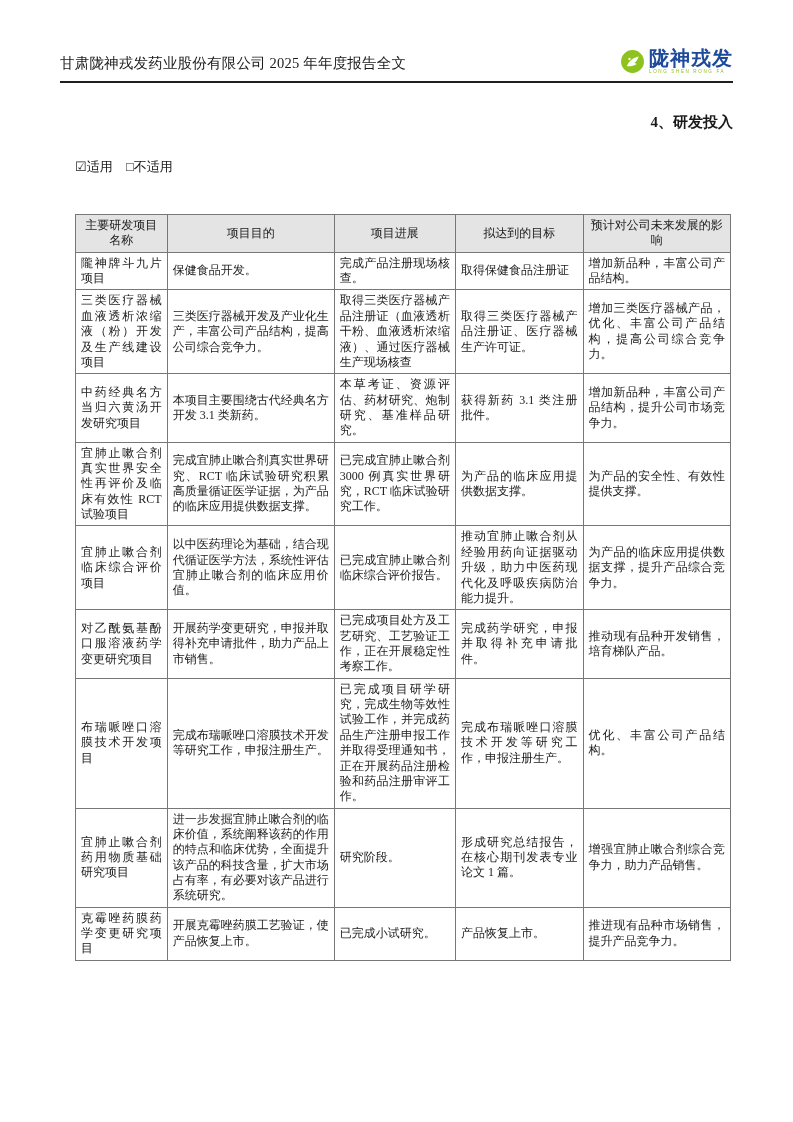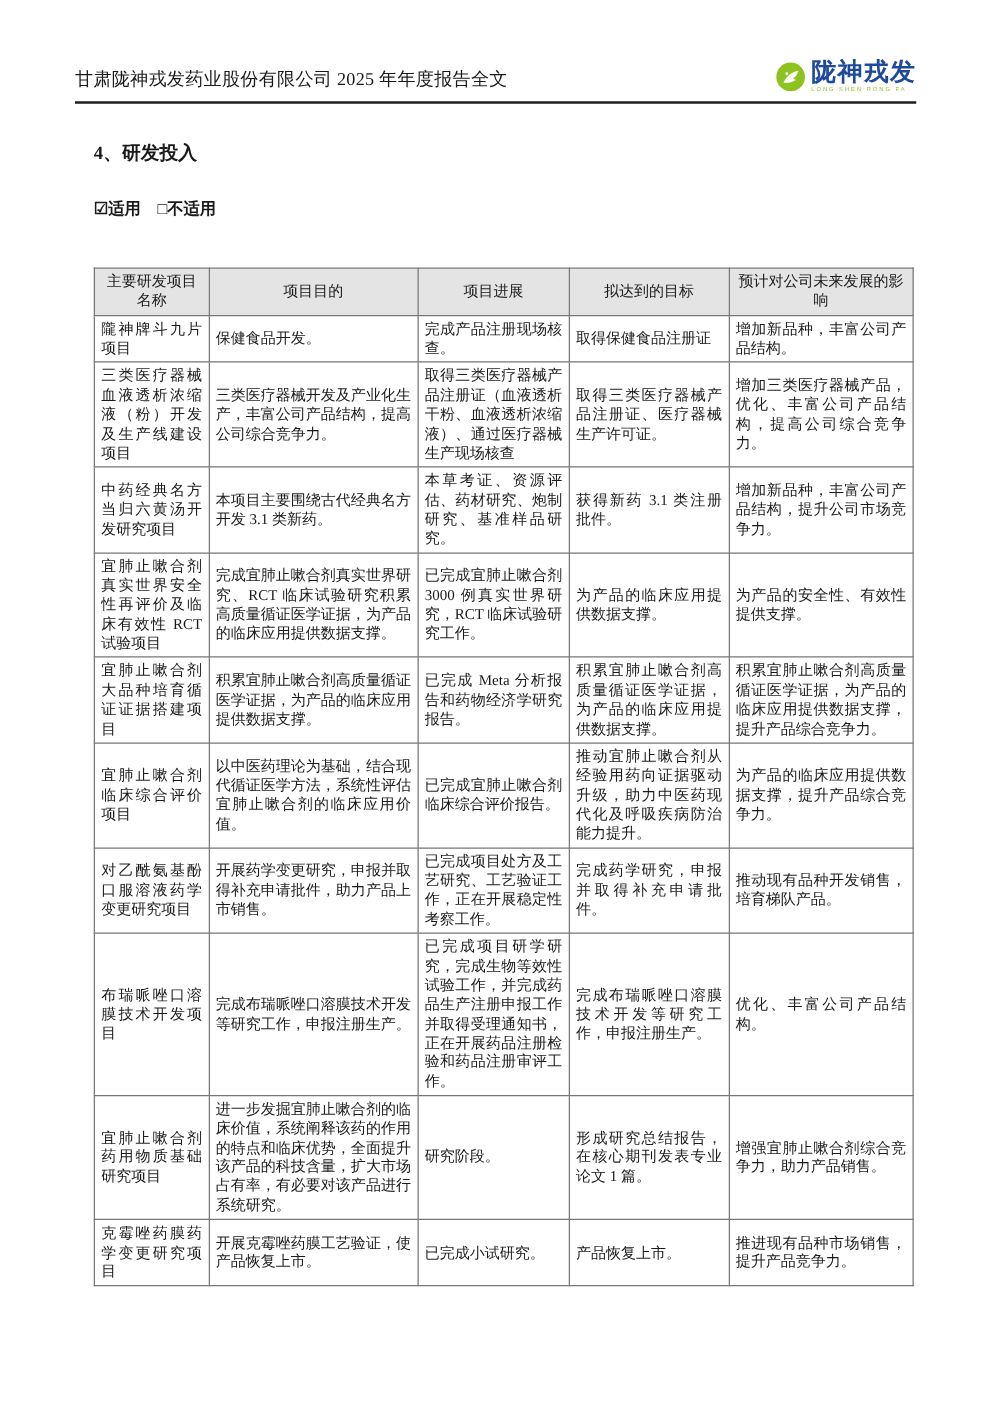--- a/index.html
+++ b/index.html
@@ -36,27 +36,28 @@
   }
   .logo-en{
     font-family:"Liberation Sans","DejaVu Sans",sans-serif;
     font-size:4.6px;color:#8dc21f;letter-spacing:1.6px;margin-top:2px;
   }
   
   .section-title{
     margin-top:30px;
     font-size:15px;font-weight:bold;
     padding-left:15px;
+    text-align:right;
   }
   .applicable-line{
     margin-top:26px;margin-bottom:3px;
     font-size:13px;
     padding-left:15px;
   }
-  .applicable-line .cb{margin-right:10px;font-weight:bold;}
+  .applicable-line .cb{margin-right:10px;}
   
   table.rd-table{
     margin-left:15px;
     width:656px;
     border-collapse:collapse;
     table-layout:fixed;
     font-size:12px;
     line-height:1.28;
     margin-top:38px;
   }
@@ -157,27 +158,20 @@
           <td>增加新品种，丰富公司产品结构，提升公司市场竞争力。</td>
         </tr>
         <tr>
           <td>宜肺止嗽合剂真实世界安全性再评价及临床有效性 RCT 试验项目</td>
           <td>完成宜肺止嗽合剂真实世界研究、RCT 临床试验研究积累高质量循证医学证据，为产品的临床应用提供数据支撑。</td>
           <td>已完成宜肺止嗽合剂 3000 例真实世界研究，RCT 临床试验研究工作。</td>
           <td>为产品的临床应用提供数据支撑。</td>
           <td>为产品的安全性、有效性提供支撑。</td>
         </tr>
         <tr>
-          <td>宜肺止嗽合剂大品种培育循证证据搭建项目</td>
-          <td>积累宜肺止嗽合剂高质量循证医学证据，为产品的临床应用提供数据支撑。</td>
-          <td>已完成 Meta 分析报告和药物经济学研究报告。</td>
-          <td>积累宜肺止嗽合剂高质量循证医学证据，为产品的临床应用提供数据支撑。</td>
-          <td>积累宜肺止嗽合剂高质量循证医学证据，为产品的临床应用提供数据支撑，提升产品综合竞争力。</td>
-        </tr>
-        <tr>
           <td>宜肺止嗽合剂临床综合评价项目</td>
           <td>以中医药理论为基础，结合现代循证医学方法，系统性评估宜肺止嗽合剂的临床应用价值。</td>
           <td>已完成宜肺止嗽合剂临床综合评价报告。</td>
           <td>推动宜肺止嗽合剂从经验用药向证据驱动升级，助力中医药现代化及呼吸疾病防治能力提升。</td>
           <td>为产品的临床应用提供数据支撑，提升产品综合竞争力。</td>
         </tr>
         <tr>
           <td>对乙酰氨基酚口服溶液药学变更研究项目</td>
           <td>开展药学变更研究，申报并取得补充申请批件，助力产品上市销售。</td>
           <td>已完成项目处方及工艺研究、工艺验证工作，正在开展稳定性考察工作。</td>

